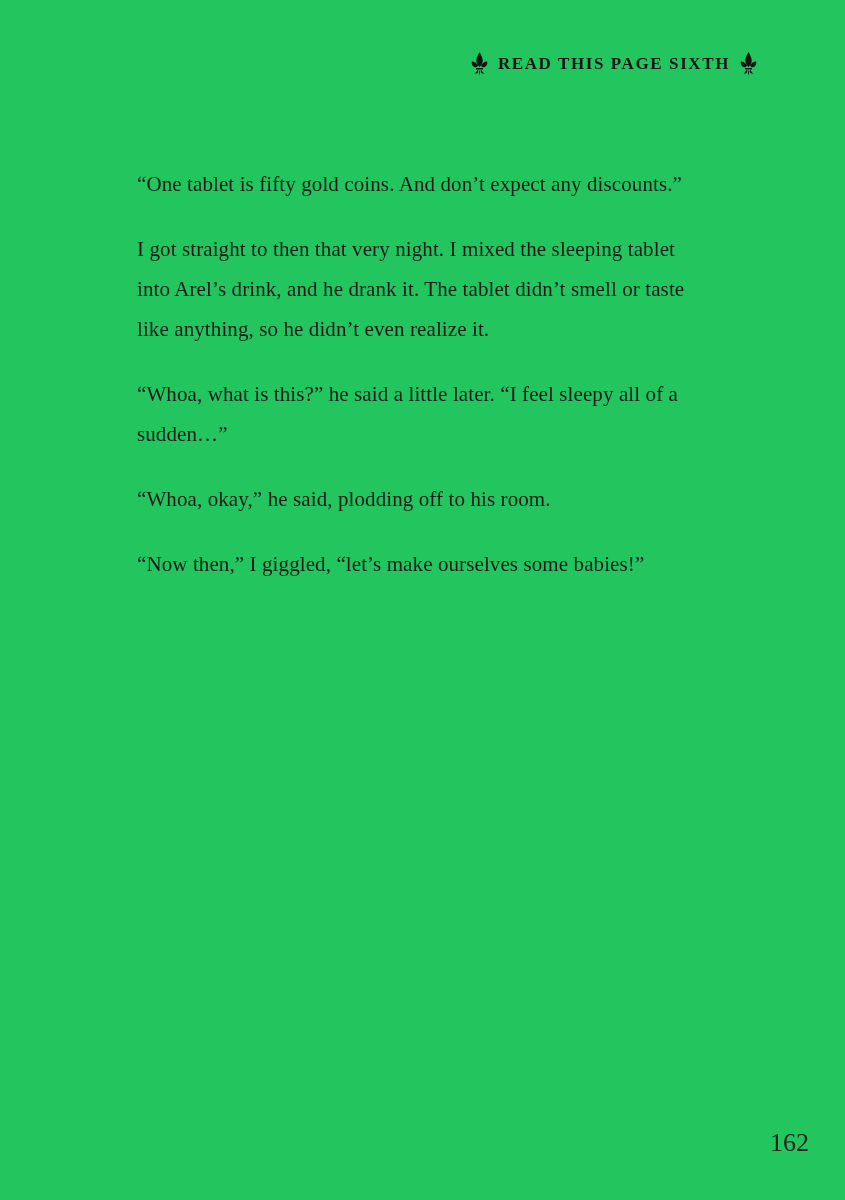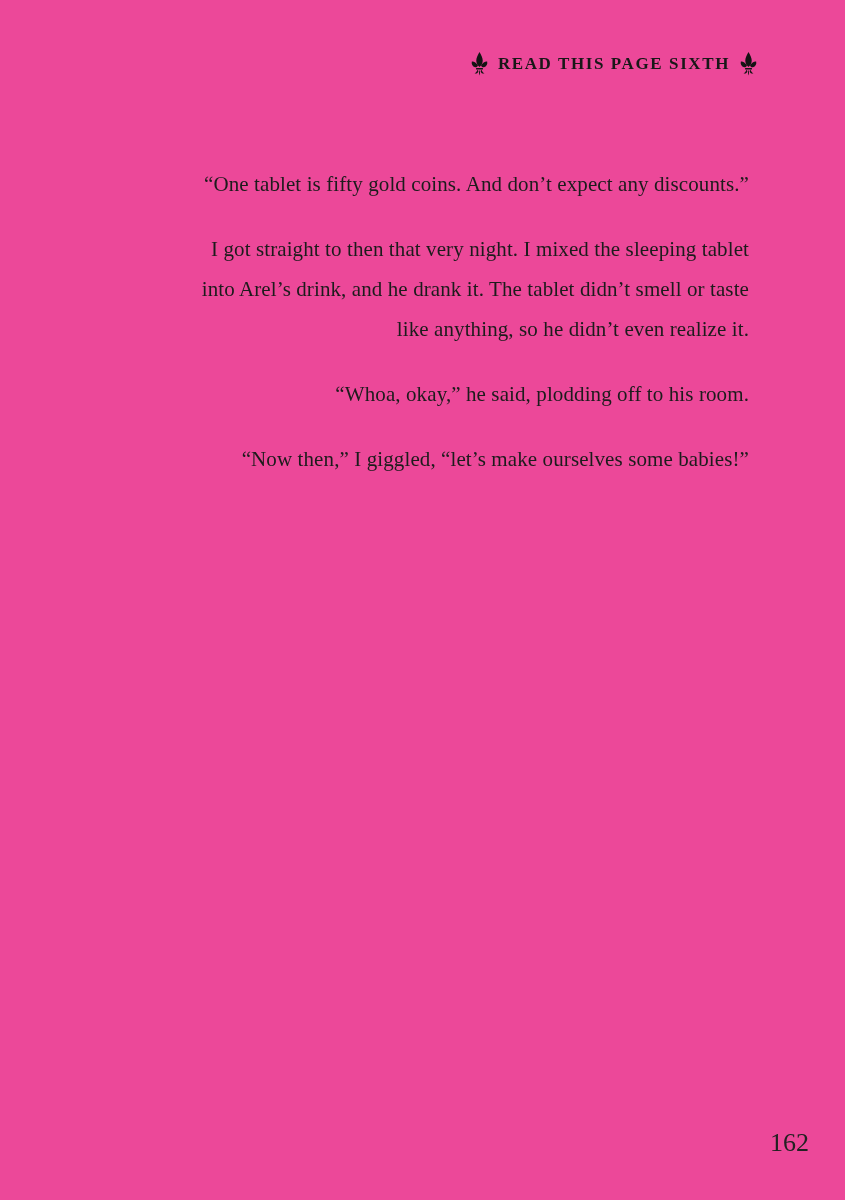--- a/index.html
+++ b/index.html
@@ -1,21 +1,21 @@
 <!DOCTYPE html>
 <html><head>
 <meta charset="utf-8">
 <style>
   html, body { margin: 0; padding: 0; background: #e8e8e8; }
   .page {
     position: relative;
     width: 845px;
     height: 1200px;
     margin: 0 auto;
-    background: #ec4899;
+    background: #22c55e;
     color: #1c1c1c;
     font-family: "Liberation Serif", "DejaVu Serif", serif;
     overflow: hidden;
   }
   .running-head {
     position: absolute;
     top: 52px;
     right: 88px;
     display: flex;
     align-items: center;
@@ -28,21 +28,20 @@
     white-space: nowrap;
     color: #181818;
   }
   .fleur { display: inline-flex; align-items: center; }
   .fleur svg { width: 17px; height: 24px; display: block; fill: #141414; }
   .text-block {
     position: absolute;
     top: 164px;
     left: 137px;
     width: 612px;
-    text-align: right;
   }
   .text-block p {
     margin: 0 0 25px 0;
     font-size: 21px;
     line-height: 40px;
     white-space: pre-line;
     letter-spacing: 0.1px;
   }
   .folio {
     position: absolute;
@@ -81,19 +80,21 @@
                  M62 104 C64 113 70 121 79 125 C70 128 61 124 57 115 C56 111 58 107 62 104 Z"></path>
       </svg>
     </span>
   </header>
 
   <main class="text-block">
     <p>“One tablet is fifty gold coins. And don’t expect any discounts.”</p>
     <p>I got straight to then that very night. I mixed the sleeping tablet
 into Arel’s drink, and he drank it. The tablet didn’t smell or taste
 like anything, so he didn’t even realize it.</p>
+    <p>“Whoa, what is this?” he said a little later. “I feel sleepy all of a
+sudden…”</p>
     <p>“Whoa, okay,” he said, plodding off to his room.</p>
     <p>“Now then,” I giggled, “let’s make ourselves some babies!”</p>
   </main>
 
   <div class="folio">162</div>
 
 </div>
 
 </body></html>

